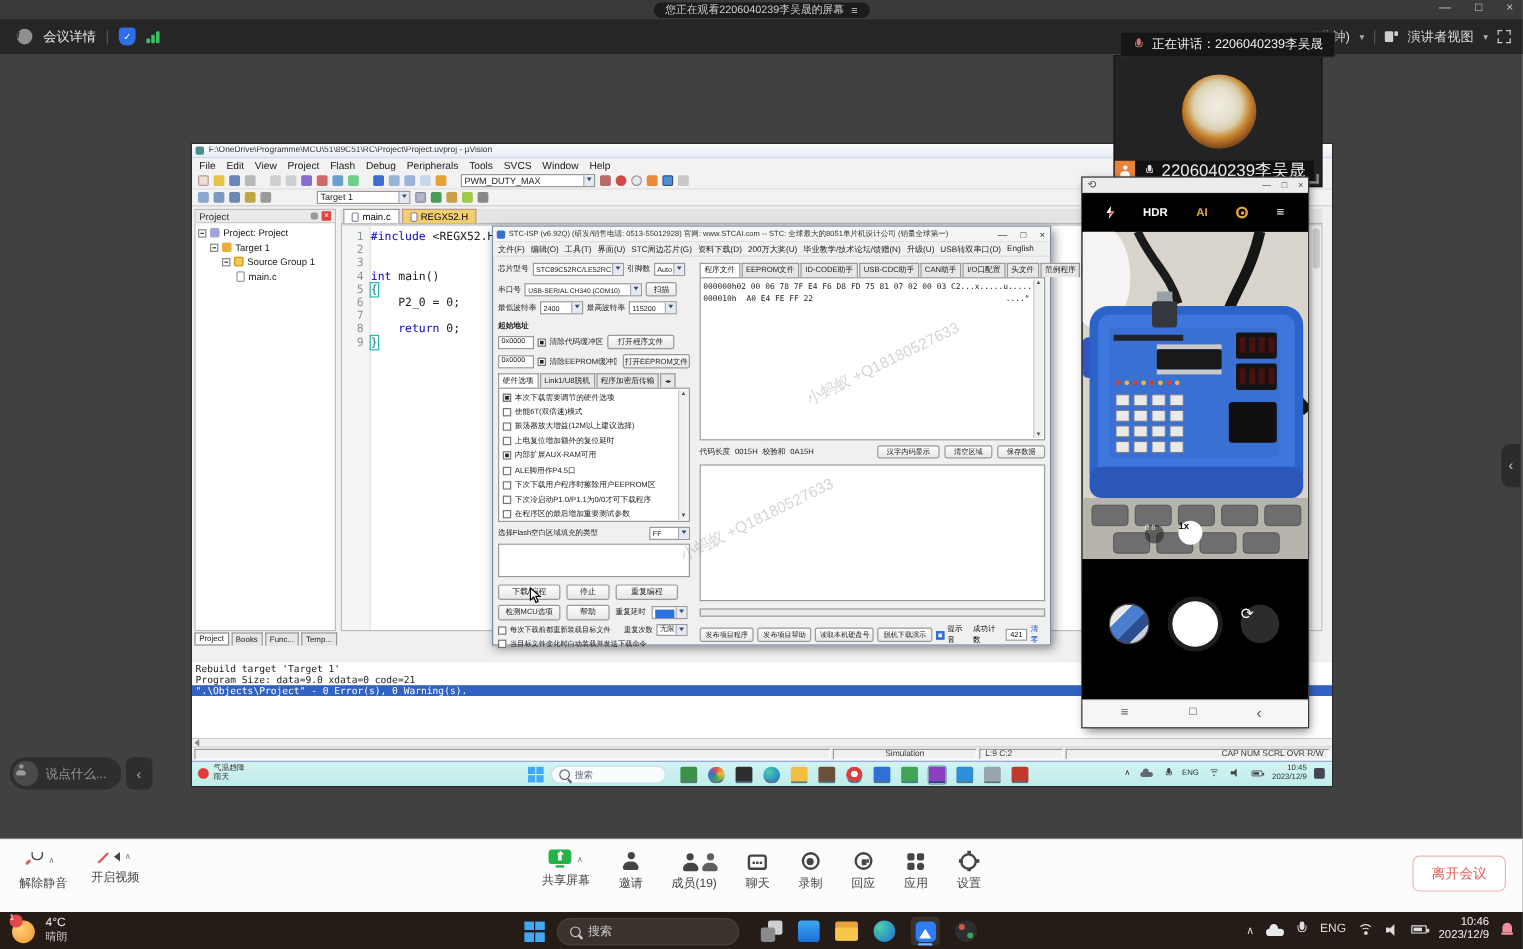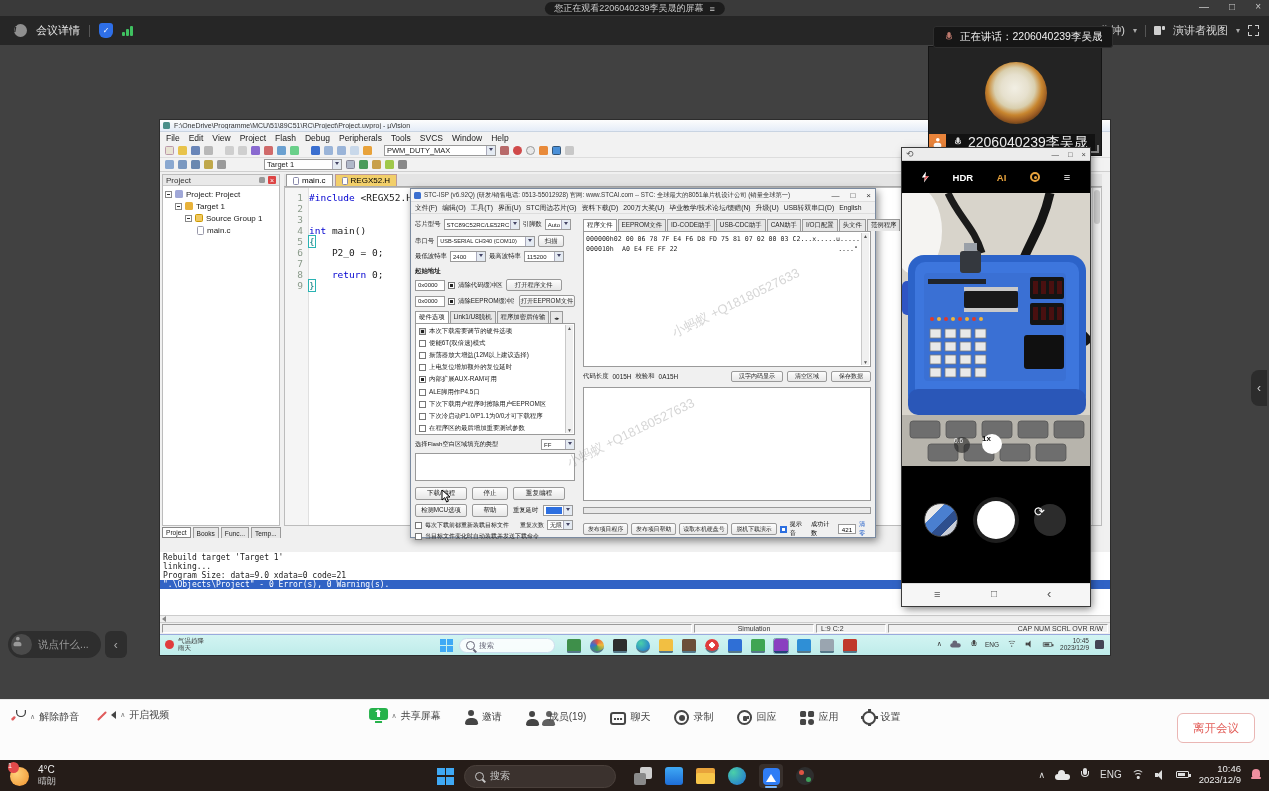--- a/index.html
+++ b/index.html
@@ -4,21 +4,21 @@
 <style>
   *{box-sizing:border-box;margin:0;padding:0}
   html,body{width:1269px;height:791px}
   body{position:relative;background:#414141;font-family:"Liberation Sans",sans-serif;overflow:hidden}
   .a{position:absolute}
   .f{display:flex;align-items:center}
   .nw{white-space:nowrap;overflow:hidden}
   
   .btn{background:linear-gradient(#fdfdfd,#e7e7e7);border:1px solid #9a9a9a;border-radius:2px;display:flex;align-items:center;justify-content:center;color:#222;white-space:nowrap;overflow:hidden}
   .sunk{background:#fff;border:1px solid #9a9a9a}
-  .combo{position:relative;background:#fff;border:1px solid #9a9a9a;color:#222;display:flex;align-items:center;padding:0 10px 0 2px;white-space:nowrap;overflow:hidden}
+  .combo{position:relative;background:#fff;border:1px solid #9a9a9a;color:#222;display:flex;align-items:flex-end;padding:0 10px 0 2px;white-space:nowrap;overflow:hidden}
   .combo em{position:absolute;right:0;top:0;bottom:0;width:9px;background:#e4eaf2;border-left:1px solid #aab;display:flex;align-items:center;justify-content:center;font-style:normal}
   .combo em:after{content:"";border:2px solid transparent;border-top:3px solid #446}
   .cb{width:7px;height:7px;border:1px solid #777;background:#fff;display:inline-block;flex:none;position:relative}
   .cb.on:after{content:"";position:absolute;left:1px;top:1px;width:3px;height:3px;background:#222}
   .cb.grey{background:#d8d8d8}
   .cb.blue{background:#2d6fe0;border-color:#2d6fe0}
   .cb.blue:after{content:"";position:absolute;left:1px;top:1px;width:3px;height:3px;background:#fff}
   .cell{border:1px solid;border-color:#9a9a9a #fff #fff #9a9a9a;display:flex;align-items:center;padding:0 4px;white-space:nowrap;overflow:hidden}
   .tic{width:9px;height:9px;border-radius:1.5px;flex:none}
   
@@ -72,21 +72,21 @@
   .fsc b.bl{left:0;bottom:0;border-right:none;border-top:none}
   .fsc b.br{right:0;bottom:0;border-left:none;border-top:none}
   .bars3{display:inline-flex;align-items:flex-end;gap:1.5px}
   .bars3 b{width:2.5px;background:#3fc060;border-radius:1px}
   .viewic{position:relative;width:11px;height:9px;display:inline-block}
   .viewic:before{content:"";position:absolute;left:0;top:0;width:7px;height:9px;background:currentColor;border-radius:1px}
   .viewic:after{content:"";position:absolute;right:0;top:0;width:3px;height:4px;background:currentColor;border-radius:1px}
   .flash{display:inline-block;width:7px;height:11px;background:#fff;clip-path:polygon(60% 0,0 55%,42% 55%,30% 100%,100% 42%,52% 42%)}
   .ring{border-radius:50%;display:inline-block}
   
-  .mbi{display:flex;flex-direction:row;align-items:center;gap:4px;color:#3c3c3c;cursor:default}
+  .mbi{display:flex;flex-direction:column;align-items:center;gap:4px;color:#3c3c3c;cursor:default}
   .mbi .ico{height:17px;display:flex;align-items:flex-end;color:#454545}
   .mbi .lbl{font-size:10px;color:#444;white-space:nowrap}
   
   .kmenu span{font-size:8.5px;color:#1a1a1a;margin-right:9px}
   .cl{position:absolute;left:0;right:0;height:11px;display:flex;font:9.5px "DejaVu Sans Mono",monospace;line-height:11px;white-space:pre}
   .cl .ln{width:24px;text-align:right;padding-right:6px;color:#8a9a8a;flex:none}
   .cl .ct{color:#1a1a1a}
   .kw{color:#0000d0;font-weight:normal}
   .brace{color:#007878;outline:1px solid #2ab3b3}
   .bol{font:8px "DejaVu Sans Mono",monospace;line-height:9px;color:#1a1a1a;white-space:pre;padding-left:3px}
@@ -288,21 +288,20 @@
       <div class="cl" style="top:77px"><span class="ln">8</span><span class="ct"><span class="kw">    return</span><span> 0;</span></span></div>
       <div class="cl" style="top:88px"><span class="ln">9</span><span class="ct"><span class="brace">}</span></span></div>
     </div>
     <div class="a" style="right:0;top:0;bottom:0;width:9px;background:#f0f0f0;border-left:1px solid #ddd">
         <span class="a" style="left:1px;right:1px;top:2px;height:34px;background:#cdcdcd;border-radius:3px"></span>
       </div>
   </div>
 
   <div class="a" style="left:0;top:432px;width:950px;height:64px;background:#fff;border-bottom:1px solid #ccc;padding-top:1px">
     <div class="bol">Rebuild target 'Target 1'</div>
-    <div class="bol">linking...</div>
     <div class="bol">Program Size: data=9.0 xdata=0 code=21</div>
     <div class="bol hl">".\Objects\Project" - 0 Error(s), 0 Warning(s).</div>
   </div>
   <div class="a f" style="left:0;top:496px;width:950px;height:7px;background:#f0f0f0;border-bottom:1px solid #ccc;padding-left:2px">
       <span style="border-top:3px solid transparent;border-bottom:3px solid transparent;border-right:4px solid #888"></span>
     </div>
 
   <div class="a f" style="left:0;top:503px;width:950px;height:11px;background:#f0f0f0;gap:2px;padding:0 2px">
     <span class="cell" style="width:530px;height:9px"></span>
     <span class="cell" style="width:120px;height:9px;font-size:7px;color:#333;justify-content:center">

